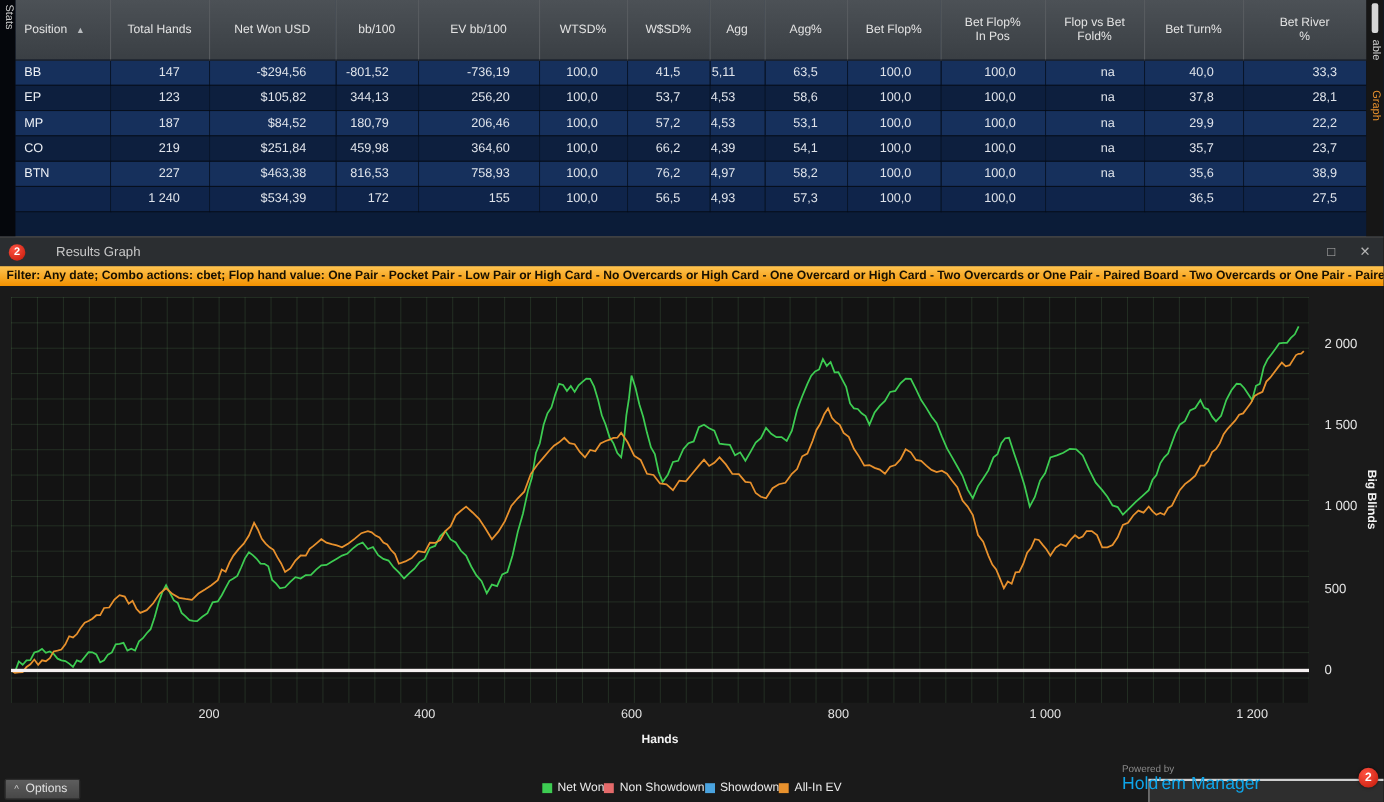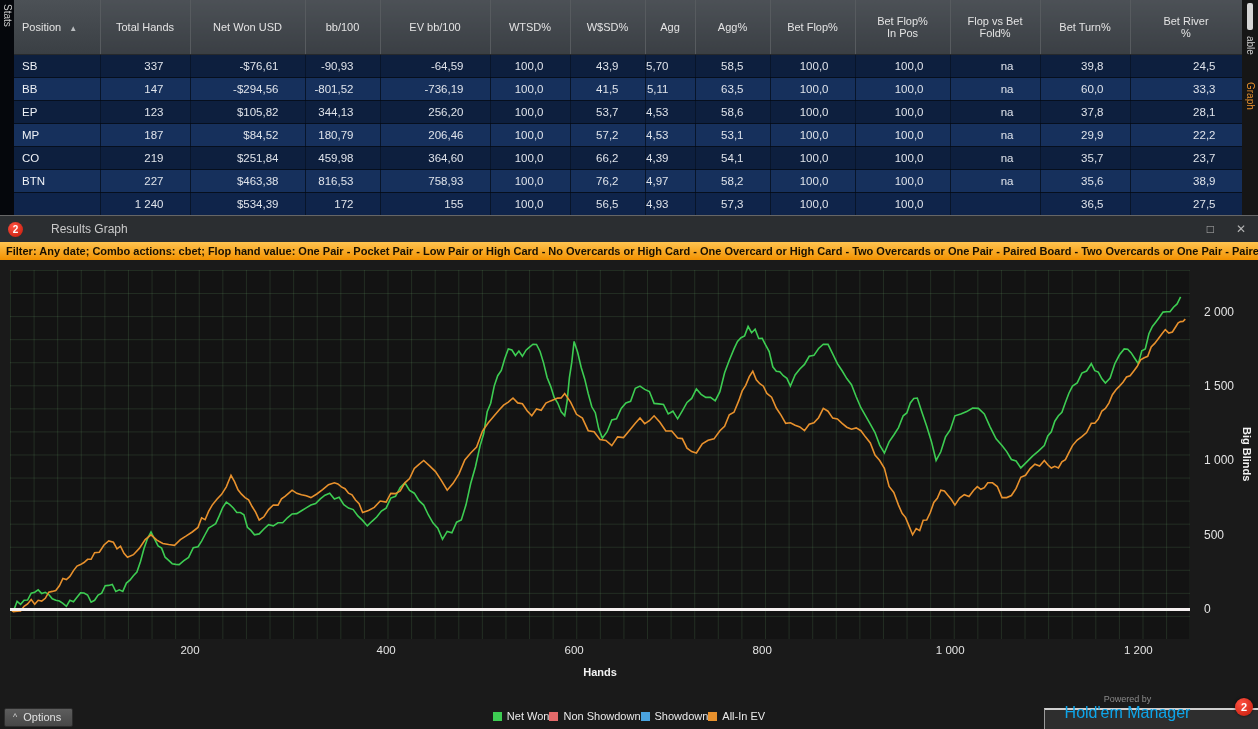--- a/index.html
+++ b/index.html
@@ -60,21 +60,21 @@
   .xlabel { position:absolute; left:10px; top:450px; width:1180px; text-align:center; color:#f2f2f2; font-size:11px; font-weight:bold; }
 
   .legend { position:absolute; left:0; top:494px; width:100%; display:flex; justify-content:center; }
   .legend-item { display:flex; align-items:center; gap:5px; color:#eaeaea; font-size:11px; }
   .legend-item .sw { width:9px; height:9px; display:inline-block; }
 
   .options-btn { position:absolute; left:4px; top:492px; display:flex; align-items:center; gap:6px; background:linear-gradient(#5d5d5d,#474747);
     border:1px solid #2c2c2c; border-radius:2px; color:#e0e0e0; font-size:11px; padding:2px 11px 3px 8px; font-family:inherit; }
   .options-btn .chev { font-size:9px; color:#cfcfcf; }
 
-  .powered { position:absolute; left:1020px; top:478px; width:215px; text-align:center; z-index:6; }
+  .powered { position:absolute; left:1020px; top:478px; width:215px; text-align:left; z-index:6; }
   .powered .p1 { color:#8a8a8a; font-size:9px; }
   .powered .p2 { color:#0ea5e9; font-size:16px; }
 
   .bg-window { position:absolute; left:1044px; top:708px; width:214px; height:21px; background:#2e2e2e;
     border-top:2px solid #cfcfcf; border-left:1px solid #9a9a9a; z-index:4; }
   .hm-badge { position:absolute; left:1235px; top:698px; width:18px; height:18px; border-radius:50%;
     background:radial-gradient(circle at 35% 30%, #ff5242, #c21807); color:#fff; font-size:11px; font-weight:bold;
     display:flex; align-items:center; justify-content:center; z-index:7; box-shadow:0 0 3px rgba(0,0,0,0.6); }
 </style>
 </head>
@@ -115,50 +115,34 @@
             <th><span>Bet Flop%
 In Pos</span></th>
             <th><span>Flop vs Bet
 Fold%</span></th>
             <th><span>Bet Turn%</span></th>
             <th><span>Bet River
 %</span></th>
           </tr>
         </thead>
       <tbody id="stats-body">
-          <tr class="r0">
-            <td class="pos">SB</td>
-            <td>337</td>
-            <td class="neg">-$76,61</td>
-            <td class="neg">-90,93</td>
-            <td>-64,59</td>
-            <td>100,0</td>
-            <td>43,9</td>
-            <td>5,70</td>
-            <td>58,5</td>
-            <td>100,0</td>
-            <td>100,0</td>
-            <td>na</td>
-            <td>39,8</td>
-            <td>24,5</td>
-          </tr>
           <tr class="r1">
             <td class="pos">BB</td>
             <td>147</td>
             <td class="neg">-$294,56</td>
             <td class="neg">-801,52</td>
             <td>-736,19</td>
             <td>100,0</td>
             <td>41,5</td>
             <td>5,11</td>
             <td>63,5</td>
             <td>100,0</td>
             <td>100,0</td>
             <td>na</td>
-            <td>60,0</td>
+            <td>40,0</td>
             <td>33,3</td>
           </tr>
           <tr class="r0">
             <td class="pos">EP</td>
             <td>123</td>
             <td class="posval">$105,82</td>
             <td class="posval">344,13</td>
             <td>256,20</td>
             <td>100,0</td>
             <td>53,7</td>

